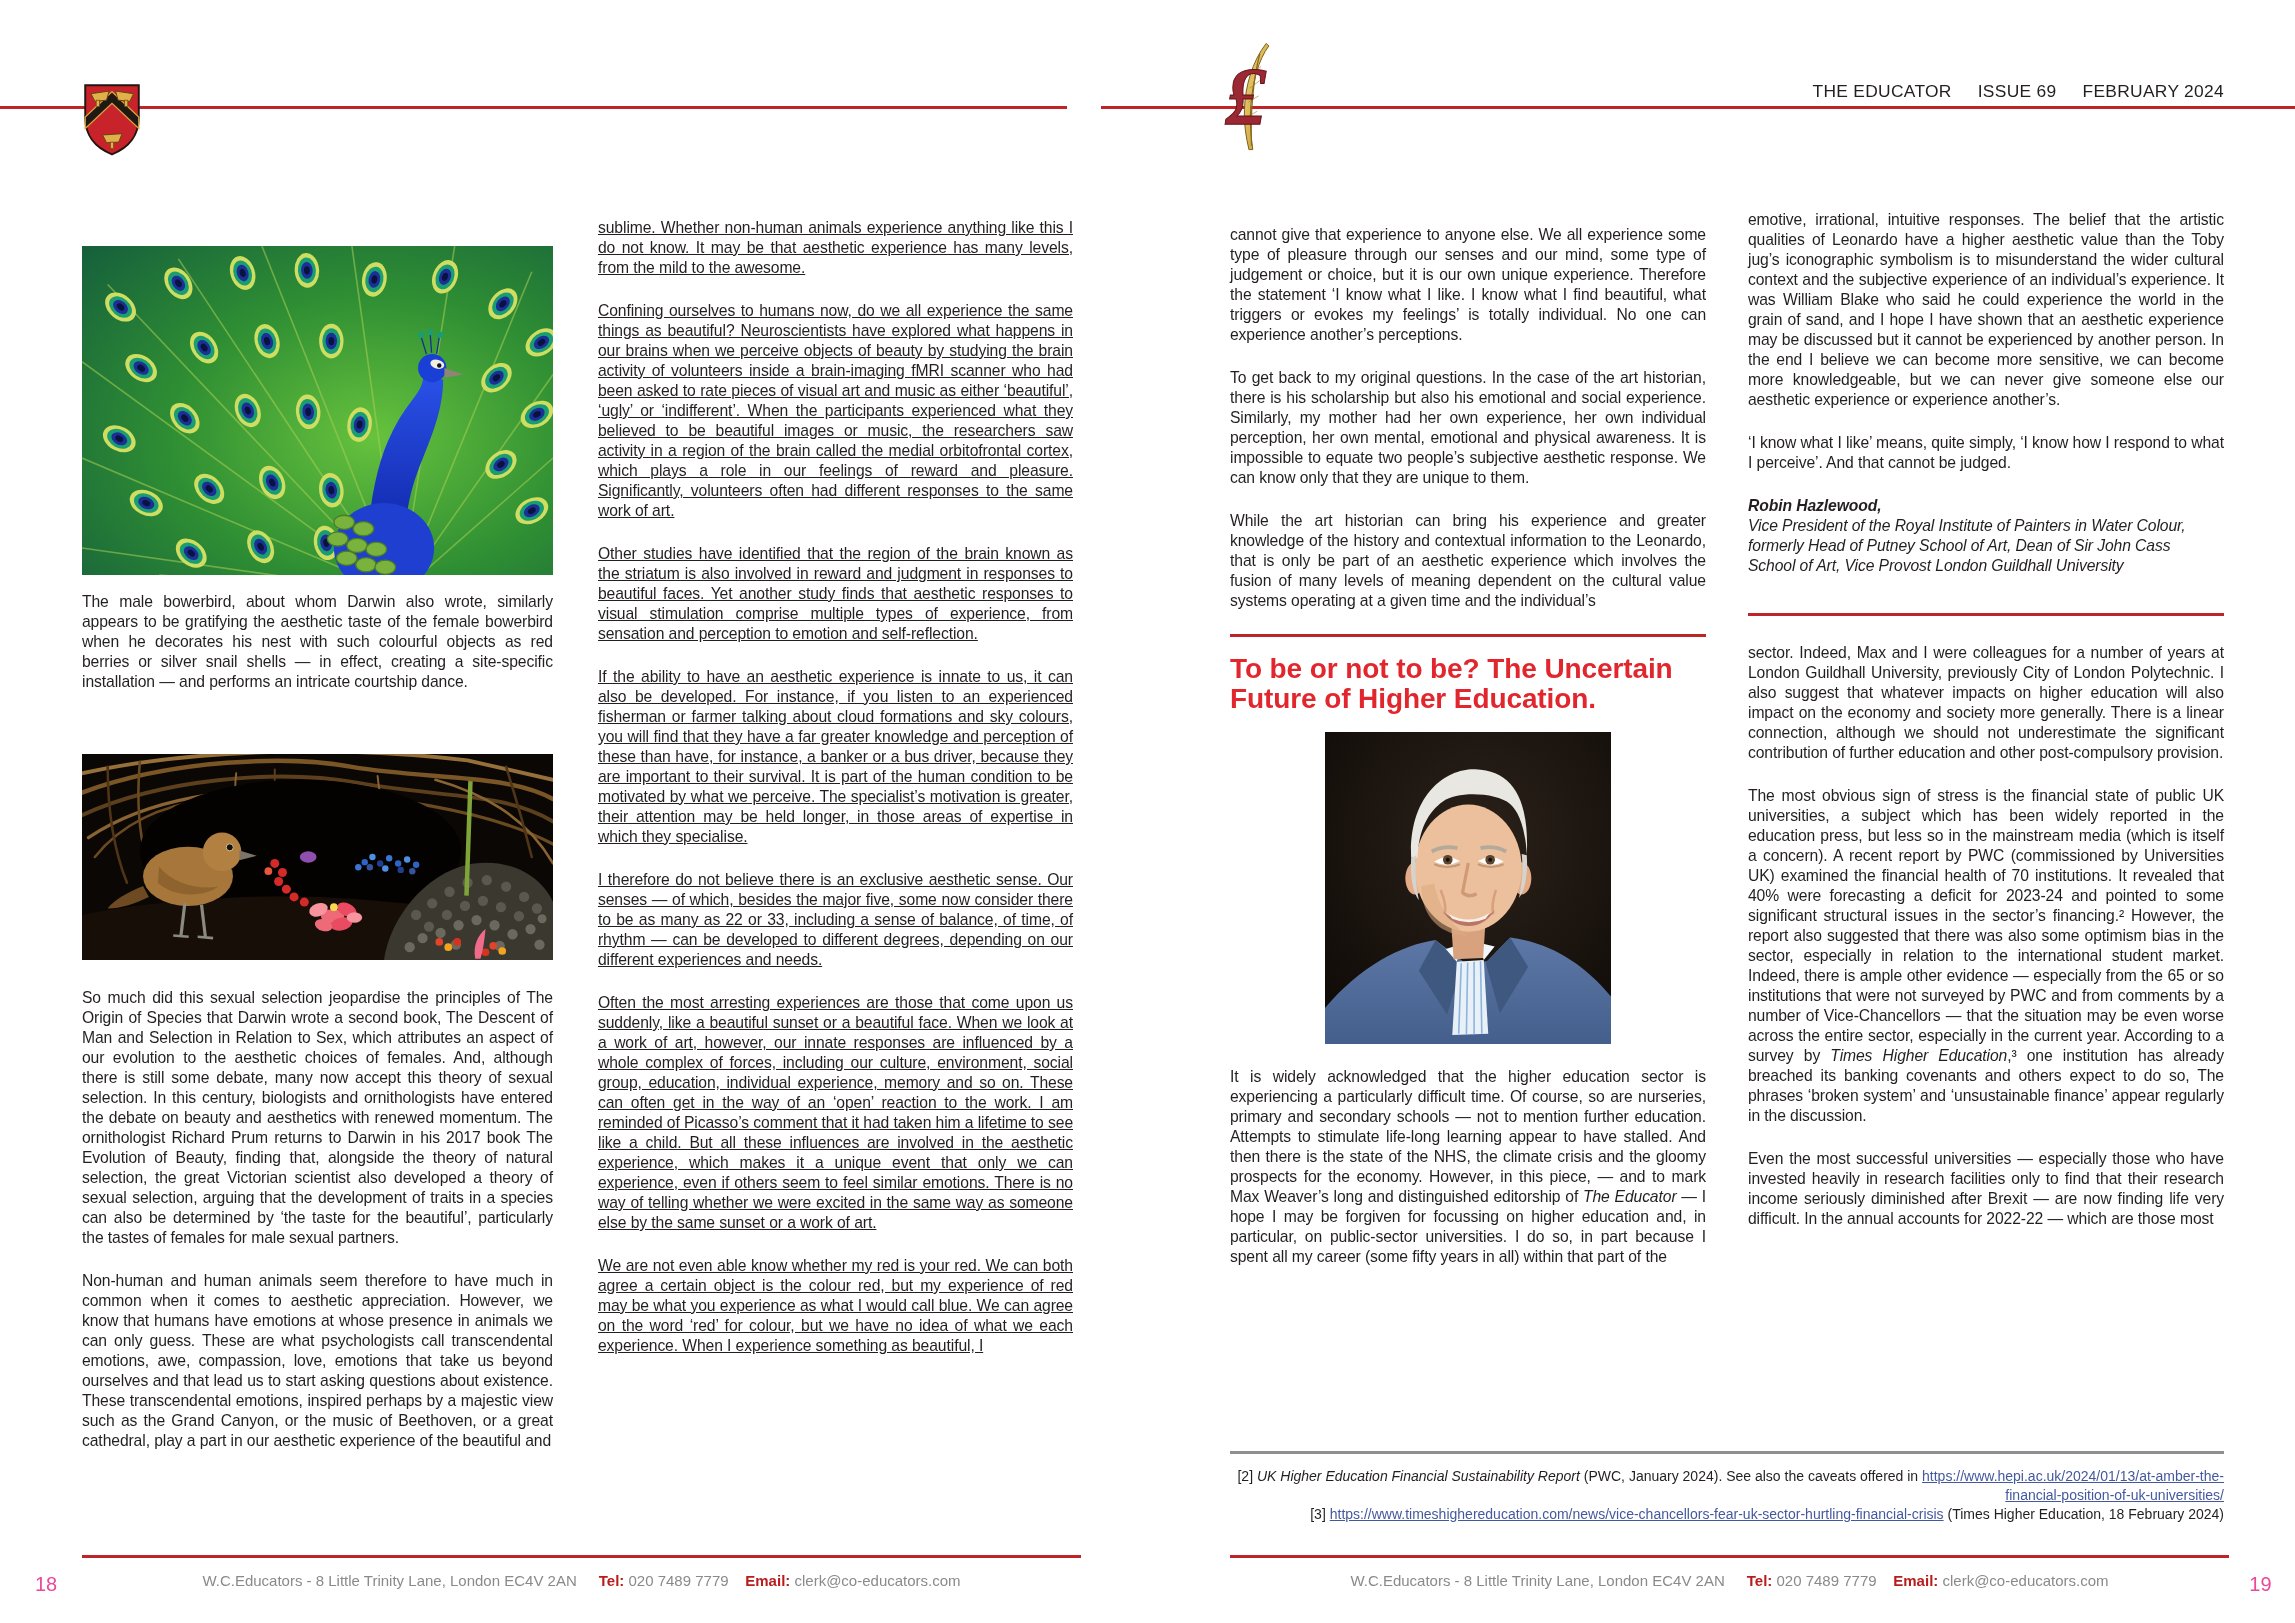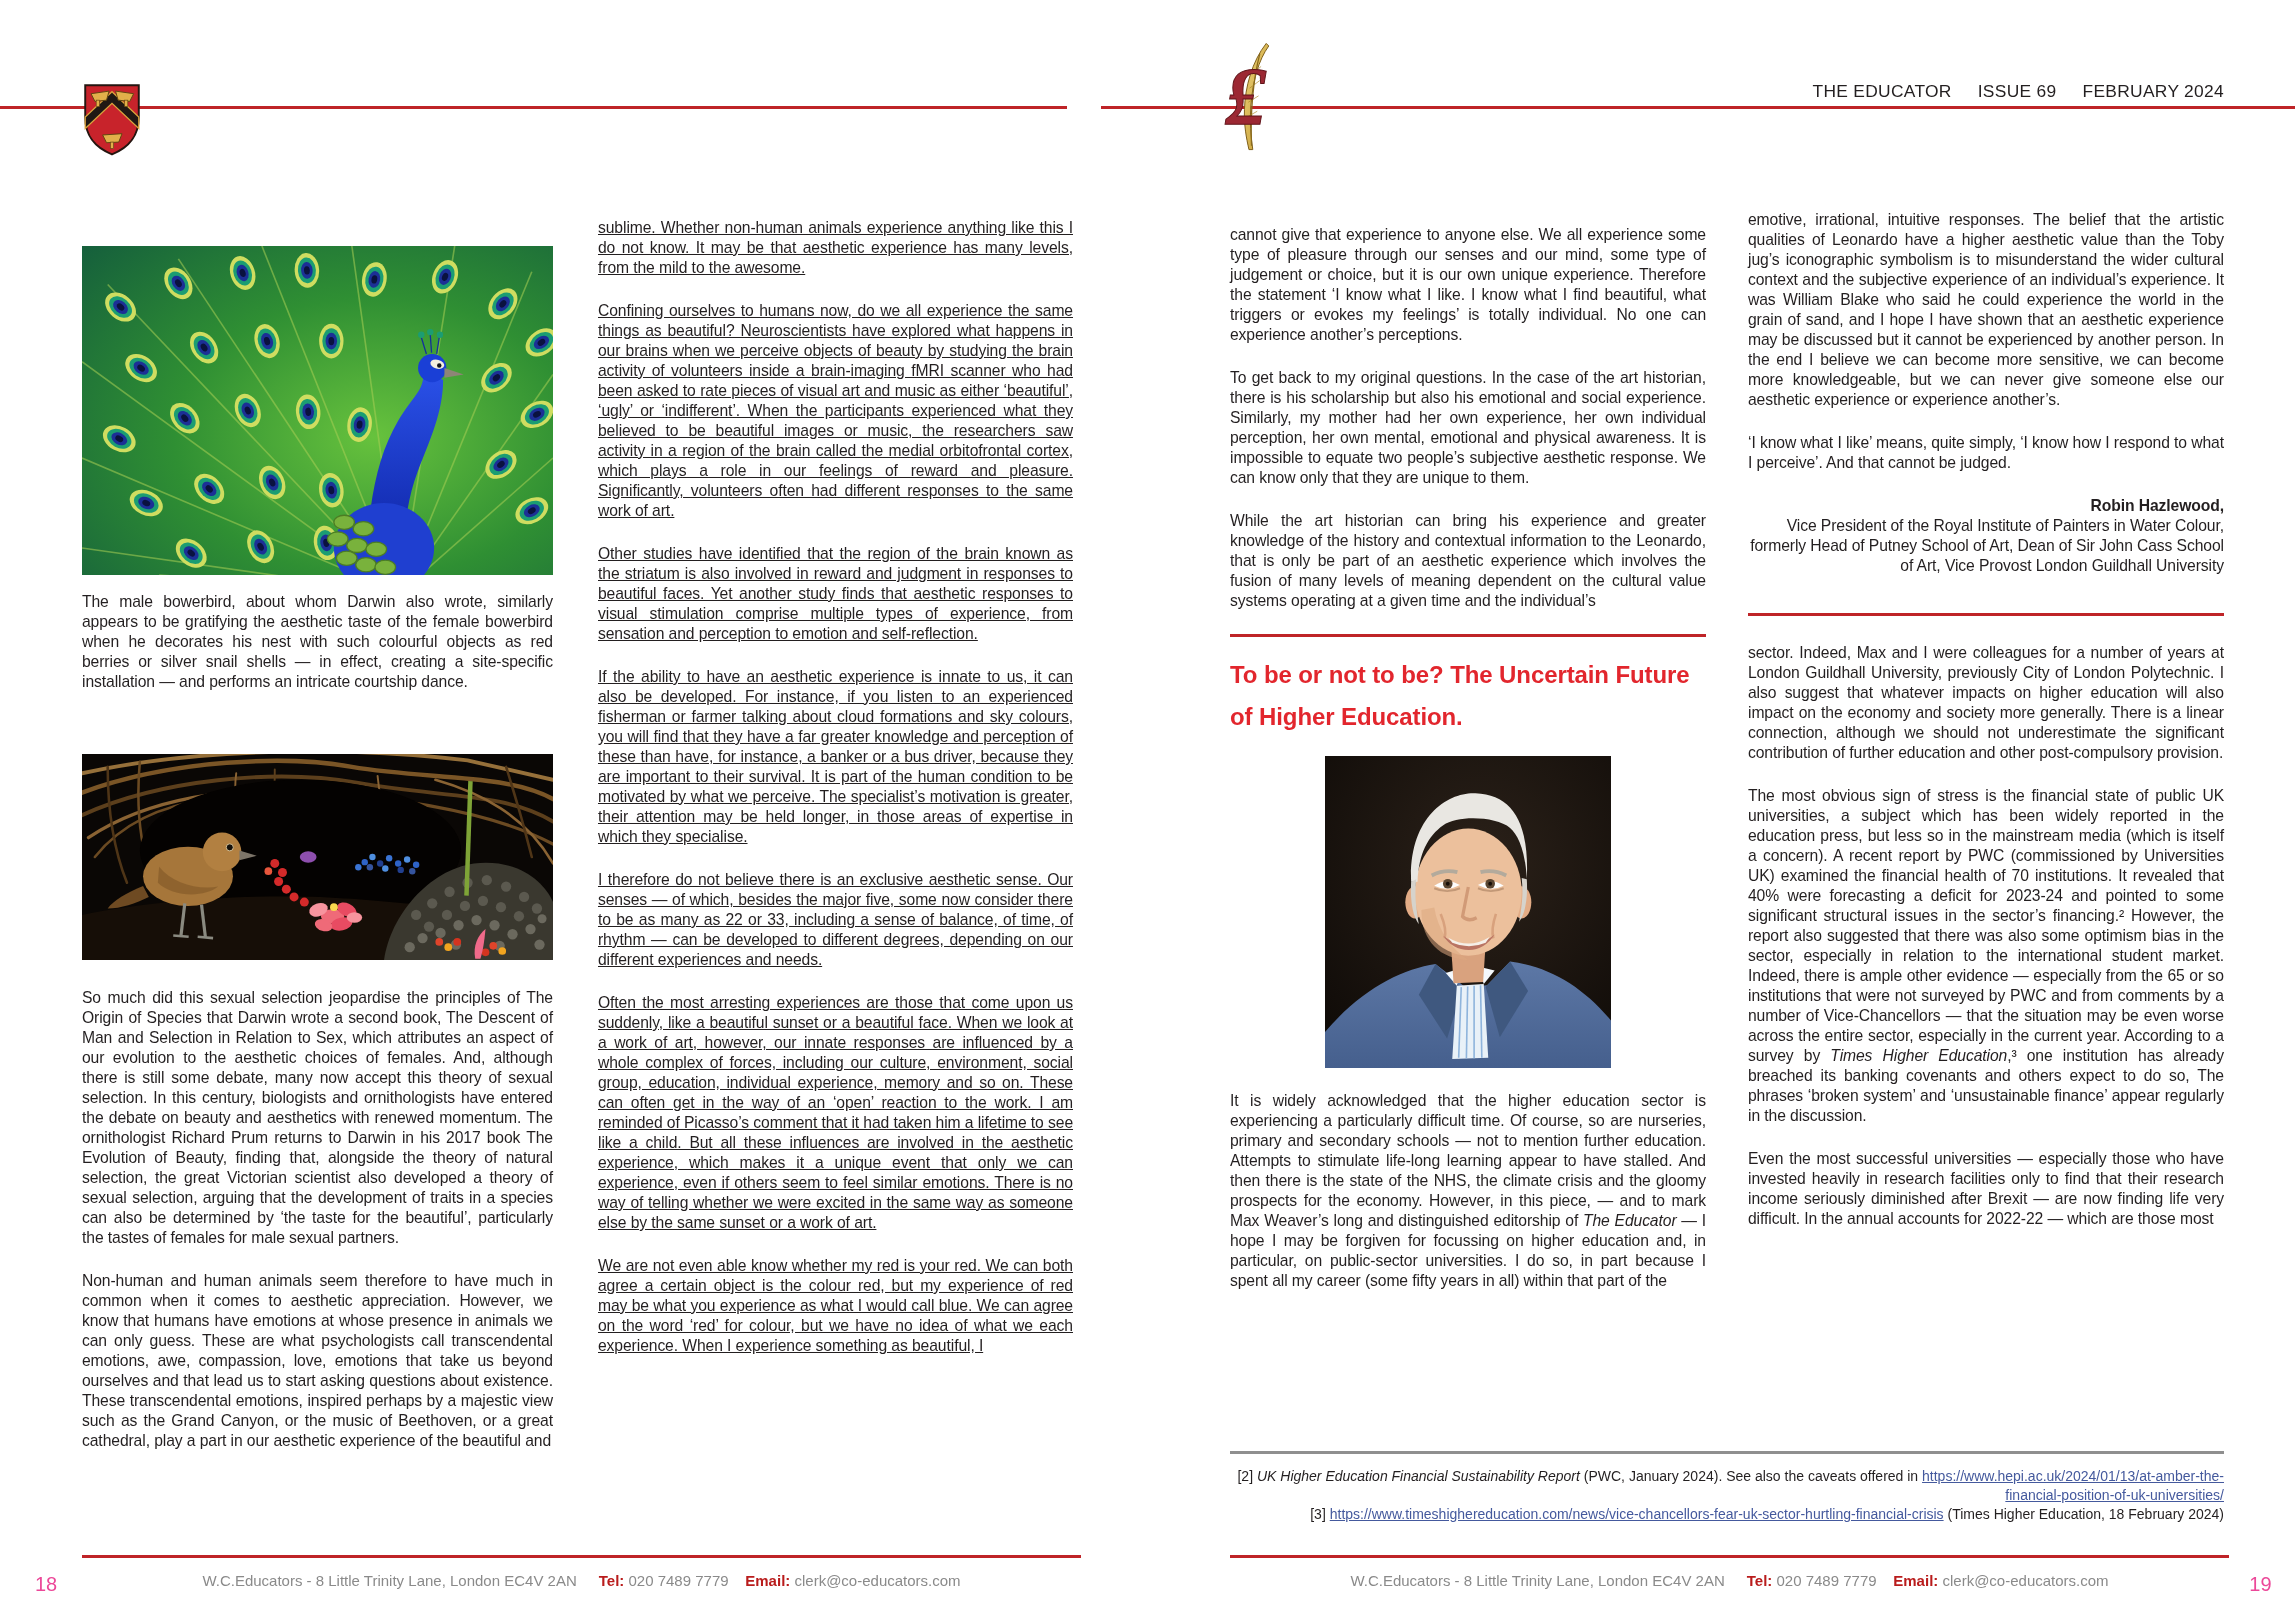--- a/index.html
+++ b/index.html
@@ -30,24 +30,24 @@
   figure{margin:0;padding:0;}
   .photo{display:block;}
   .peacock-fig{margin:0 0 16.7px 0;}
   .bower-fig{margin:62px 0 28px 0;}
 
   
   .r-col1{left:82px;top:225px;width:476px;}
   .r-col2{left:600px;top:210px;width:476px;}
   .sec-rule{border:none;height:3.2px;background:var(--accent-red,#bf2428);margin:18px 0 16.7px 0;}
   .sec-rule-2{border:none;height:3.2px;background:var(--accent-red,#bf2428);margin:37px 0 27px 0;}
-  h2.sec-heading{margin:0 0 3.9px 0;font-size:24px;line-height:42px;font-weight:bold;
+  h2.sec-heading{margin:0 0 3.9px 0;font-size:28px;line-height:30px;font-weight:bold;
                  color:var(--heading-red,#e2262d);text-align:left;letter-spacing:-0.1px;}
   .portrait-fig{margin:18px auto 23px auto;width:286px;}
-  .attribution{text-align:right;margin:22px 0 0 0;}
+  .attribution{text-align:left;font-style:italic;margin:22px 16px 0 0;}
   .attribution .attr-name{font-weight:bold;display:block;}
 
   .i{font-style:italic;}
 
   .footnotes{position:absolute;left:82px;top:1451px;width:994px;font-size:14px;line-height:19px;text-align:right;}
   .fn-rule{height:2.6px;background:var(--footnote-rule-gray,#8f8f8f);margin-bottom:13px;}
   .footnotes p{margin:0;}
   .footnotes a{color:var(--link-blue,#44599d);text-decoration:underline;overflow-wrap:anywhere;}
 
   .footer-rule{left:82px;top:1555px;width:999px;}

